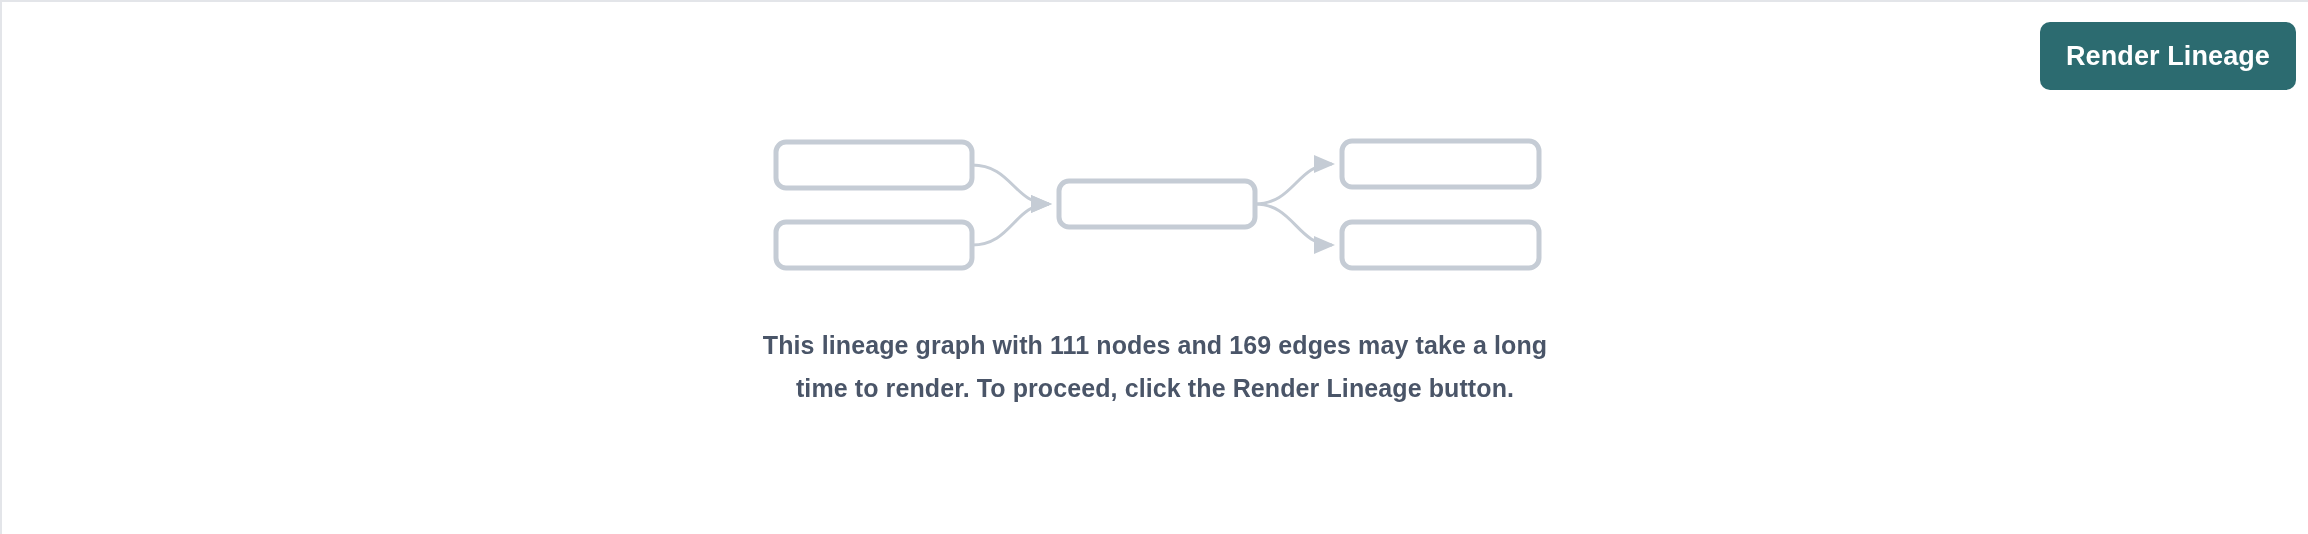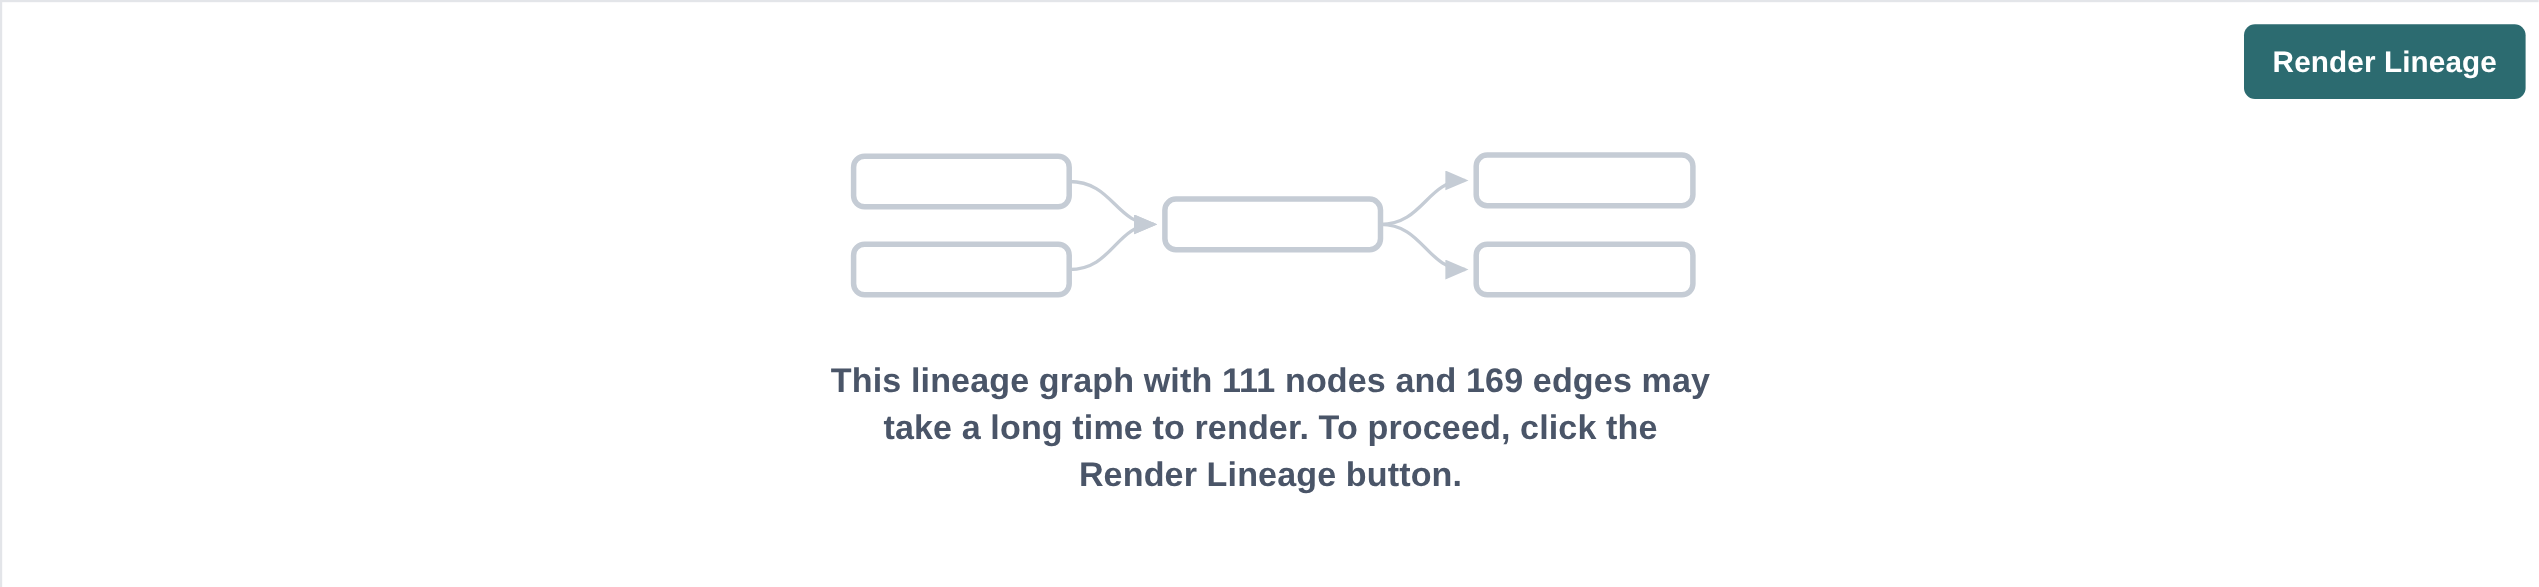--- a/index.html
+++ b/index.html
@@ -74,21 +74,21 @@
   
   .message {
     position: absolute;
     left: 50%;
     transform: translateX(-50%);
     top: 322px;
     width: 800px;
     text-align: center;
     color: #4a5568;
     font-family: "Liberation Sans", sans-serif;
-    font-size: 31px;
+    font-size: 25px;
     font-weight: bold;
     line-height: 43px;
     letter-spacing: 0.1px;
   }
 </style>
 </head>
 <body>
 
 <div id="screen">
 

